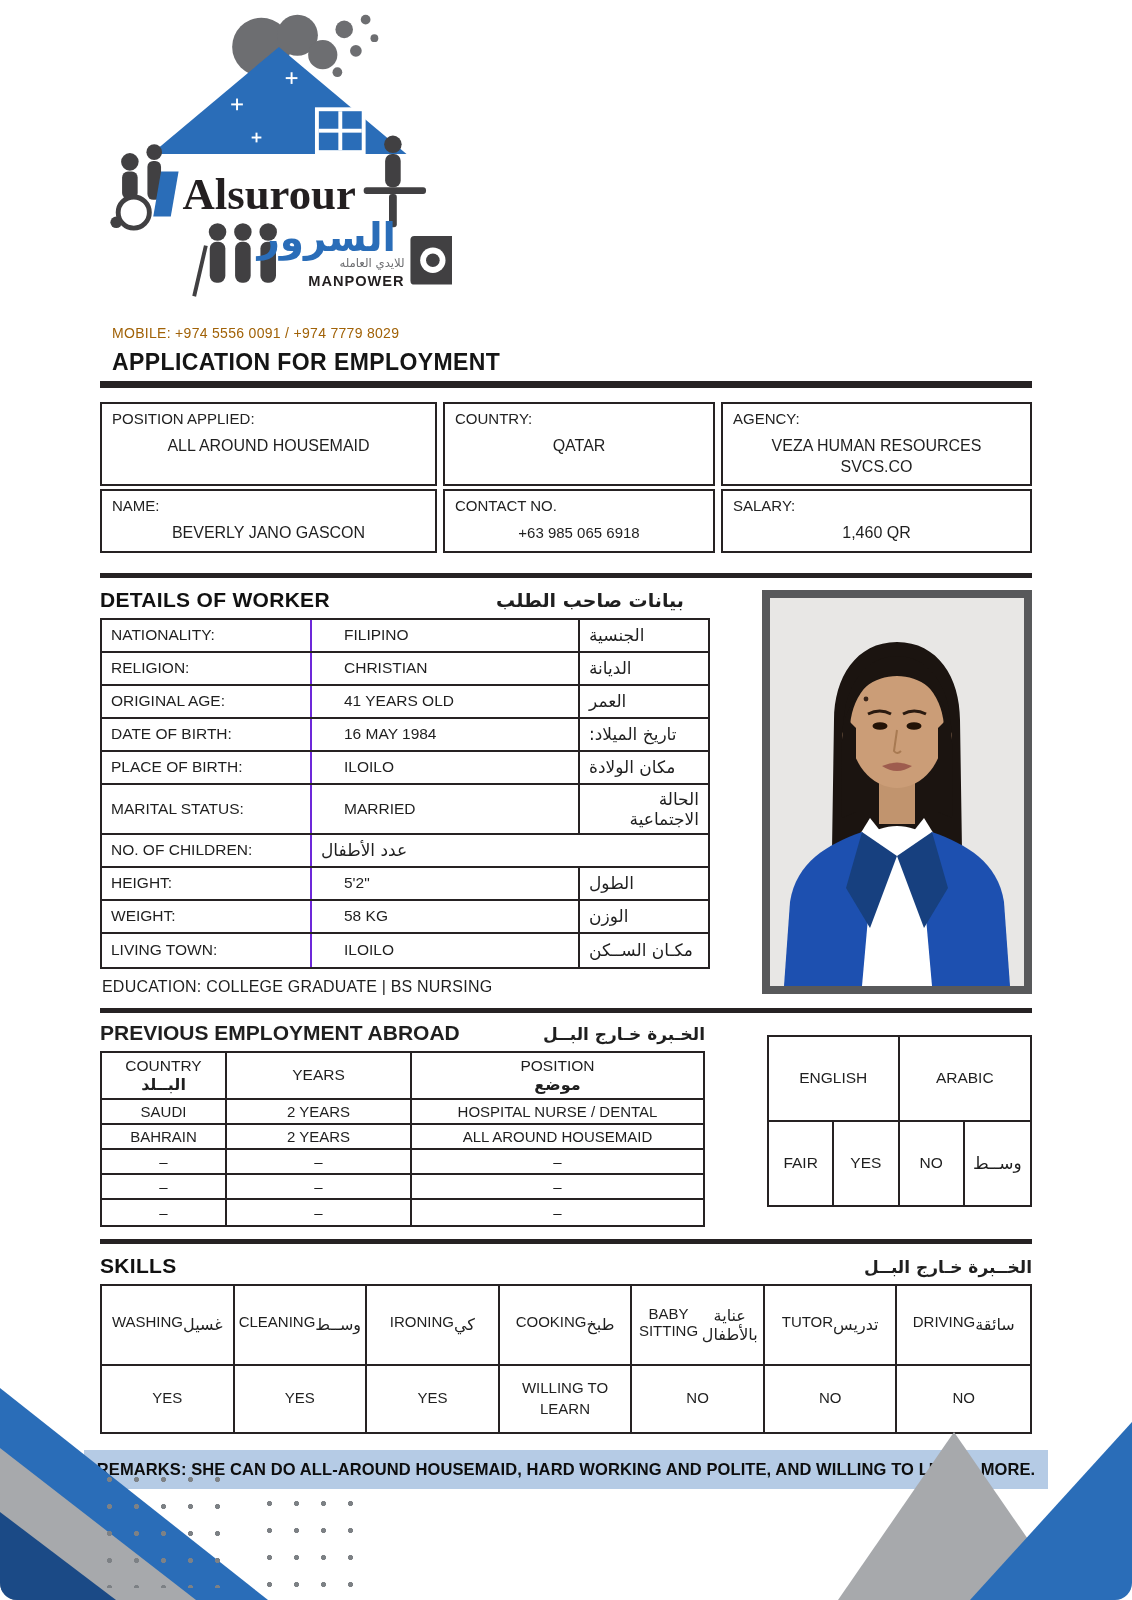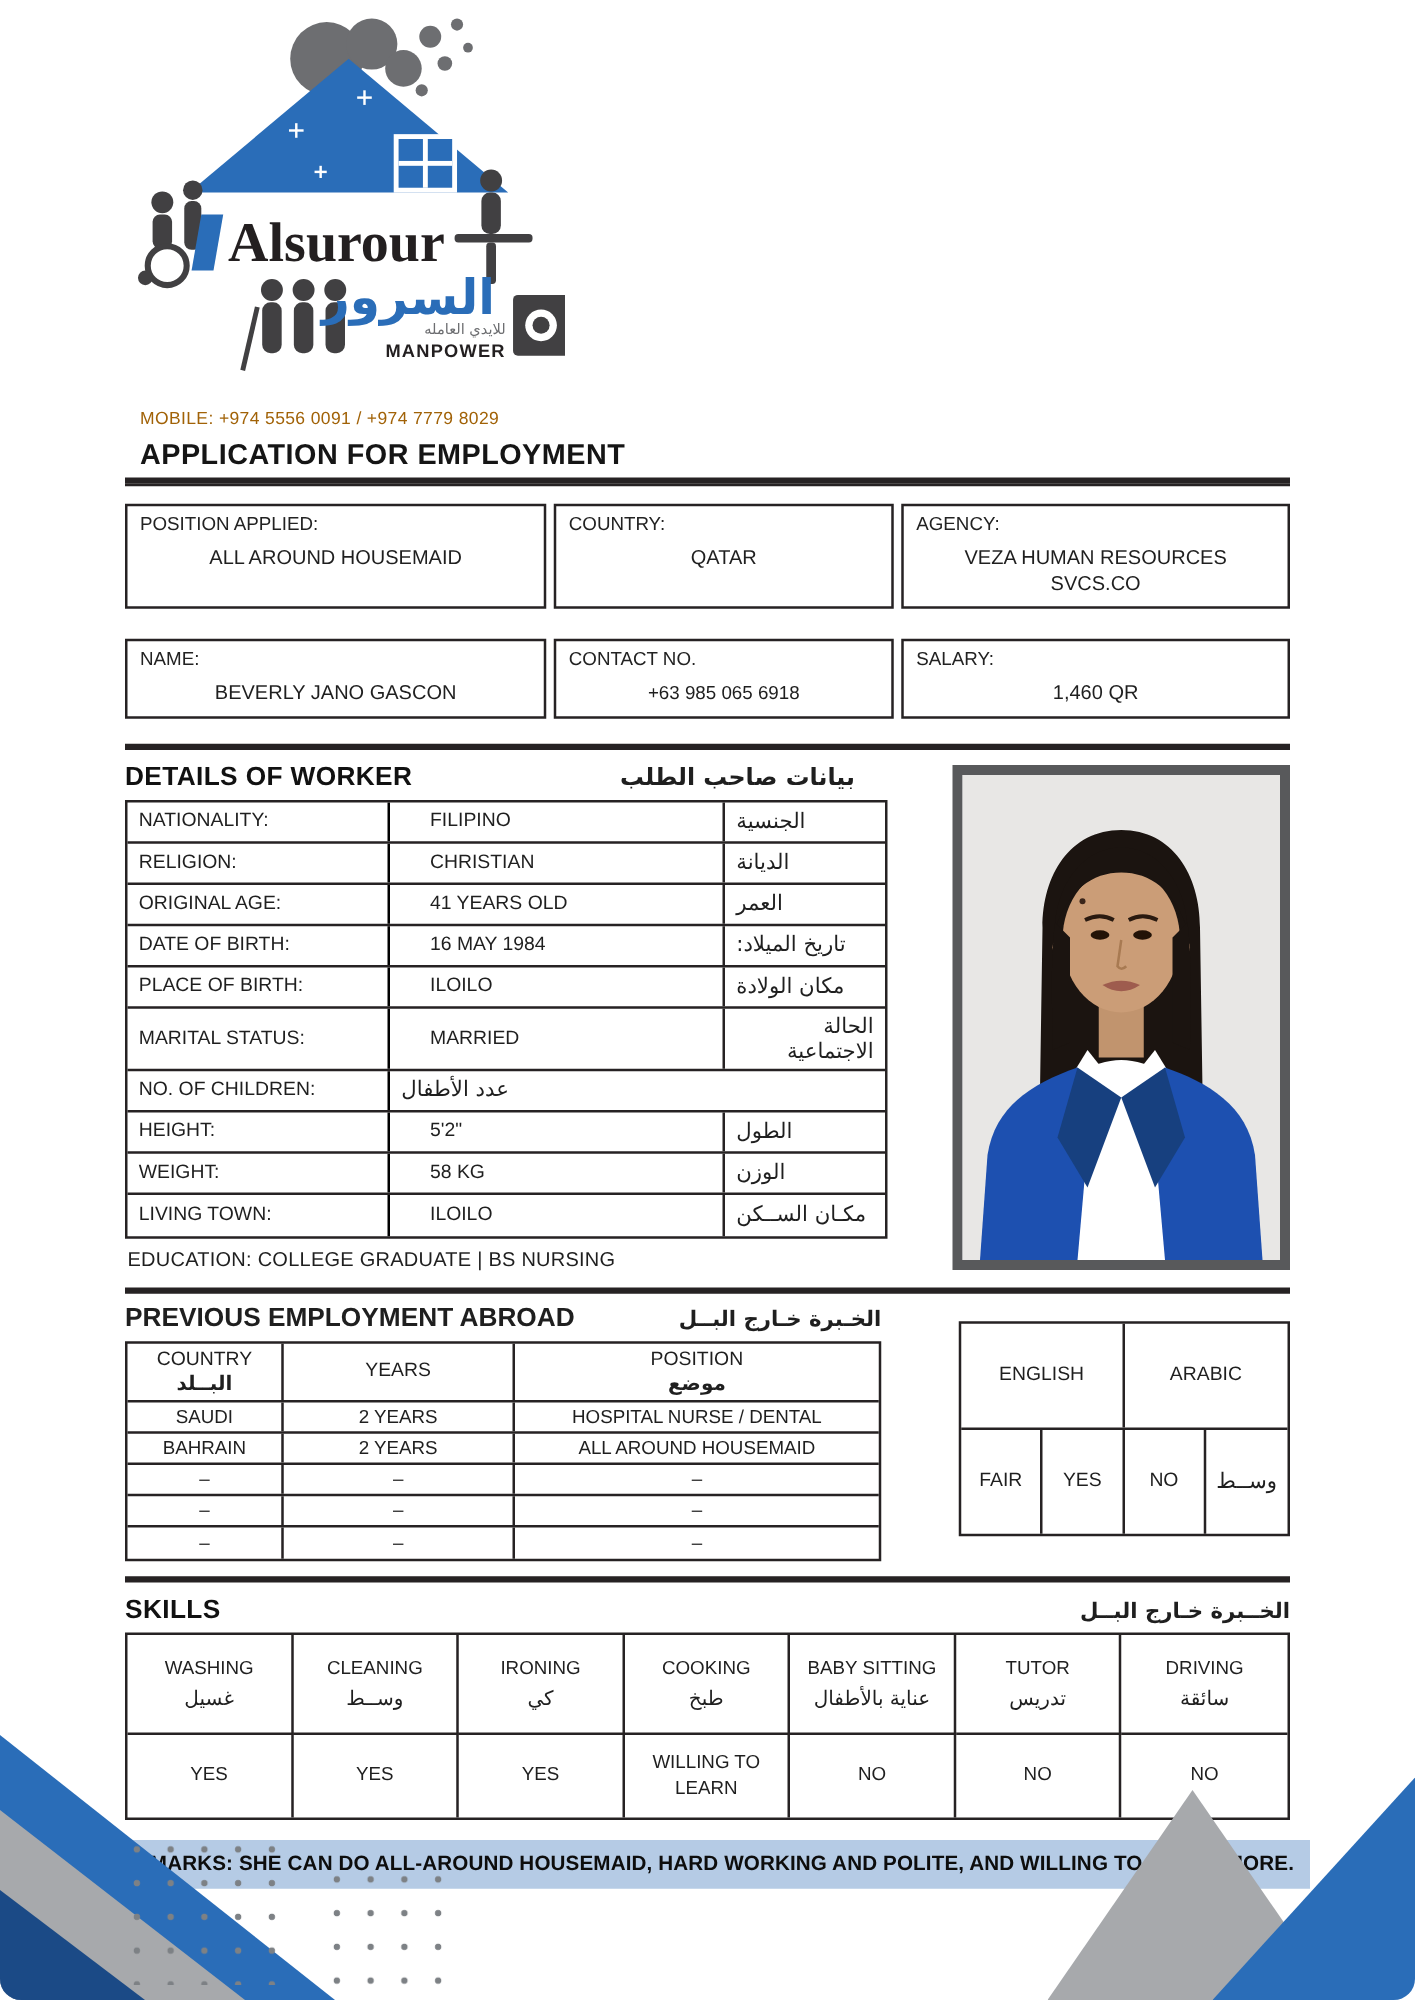--- a/index.html
+++ b/index.html
@@ -10,41 +10,41 @@
   .logo-wrap { margin: 6px 0 0 100px; width: 352px; }
   .mobile-line { margin: 13px 0 8px 112px; font-size: 14px; color: #a16207; letter-spacing: .3px; }
 
   .content { margin: 0 100px; position: relative; }
 
   .page-title { font-size: 23px; font-weight: bold; letter-spacing: .4px; color: #151515; margin: 6px 0 5px 12px; }
   .rule-double { border-top: 5px solid #262223; border-bottom: 2px solid #262223; height: 4px; margin-bottom: 14px; }
   .rule-thick { height: 5px; background: #262223; }
 
   
-  .info-grid { display: grid; grid-template-columns: 337px 272px 1fr; gap: 24px 6px; margin-bottom: 20px; }
+  .info-grid { display: grid; grid-template-columns: 337px 272px 1fr; gap: 3px 6px; margin-bottom: 20px; }
   .info-cell { border: 2px solid #262223; padding: 6px 10px; background: #fff; }
   .info-cell.h1 { min-height: 82px; }
   .info-cell.h2 { min-height: 64px; }
   .info-label { font-size: 15px; color: #222; }
   .info-value { text-align: center; font-size: 16px; margin-top: 9px; line-height: 1.3; }
 
   
   .sec-head { display: flex; justify-content: space-between; align-items: baseline; margin: 8px 0 6px; }
   .sec-head h2 { font-size: 21px; font-weight: bold; letter-spacing: .3px; color: #111; }
   .arabic { font-family: "DejaVu Sans", sans-serif; direction: rtl; }
   .sec-head .arabic { font-size: 19px; font-weight: bold; }
 
   
   .details-section { position: relative; margin-top: 10px; }
   .details-left { width: 584px; }
   .details-table { width: 610px; border: 2px solid #262223; }
   .d-row { display: grid; grid-template-columns: 210px 268px 1fr; border-bottom: 2px solid #262223; min-height: 33px; align-items: stretch; }
   .d-row:last-child { border-bottom: none; }
   .d-label, .d-value, .d-arabic { display: flex; align-items: center; padding: 4px 9px; font-size: 15.5px; }
-  .d-label { border-right: 2px solid #000000; }
+  .d-label { border-right: 2px solid #6d28d9; }
   .d-value { border-right: 2px solid #262223; padding-left: 32px; }
   .d-arabic { justify-content: flex-end; font-size: 17px; }
   .education-line { margin-top: 9px; font-size: 16px; letter-spacing: .2px; padding-left: 2px; }
 
   .photo-frame { position: absolute; top: 2px; right: 0; width: 270px; height: 404px; border: 8px solid #58595b; background: #fff; }
   .photo-frame svg { display: block; width: 100%; height: 100%; }
 
   
   .emp-section { position: relative; margin-top: 8px; min-height: 212px; }
   .emp-headrow { width: 605px; display: flex; justify-content: space-between; align-items: baseline; margin-bottom: 6px; }
@@ -67,21 +67,21 @@
   .lang-top > div { min-height: 83px; display: flex; align-items: center; justify-content: center; font-size: 15.5px; }
   .lang-top > div:first-child { border-right: 2px solid #262223; }
   .lang-bottom { display: grid; grid-template-columns: 1fr 1fr 1fr 1fr; }
   .lang-bottom > div { min-height: 83px; display: flex; align-items: center; justify-content: center; font-size: 15.5px; border-right: 2px solid #262223; }
   .lang-bottom > div:last-child { border-right: none; }
   .lang-bottom .arabic { font-size: 17px; }
 
   
   .skills-section { margin-top: 10px; }
   .skills-table { display: grid; grid-template-columns: repeat(7, 1fr); border: 2px solid #262223; margin-top: 4px; }
-  .skills-table > div { border-right: 2px solid #262223; display: flex; flex-direction: column; align-items: center; justify-content: center; text-align: center; padding: 6px 4px; }
+  .skills-table > div { border-right: 2px solid #262223; display: flex; flex-direction: row; align-items: center; justify-content: center; text-align: center; padding: 6px 4px; }
   .skills-table > div:nth-child(7n) { border-right: none; }
   .sk-h { min-height: 80px; border-bottom: 2px solid #262223; }
   .sk-h .en { font-size: 15px; margin-bottom: 6px; }
   .sk-h .arabic { font-size: 16px; }
   .sk-v { min-height: 66px; font-size: 15px; line-height: 1.35; }
 
   
   .remarks-bar { margin: 16px -16px 0; background: #b5cbe5; color: #0d0d0d; font-weight: bold; font-size: 16.5px; text-align: center; padding: 10px 8px; letter-spacing: .1px; }
 
   

